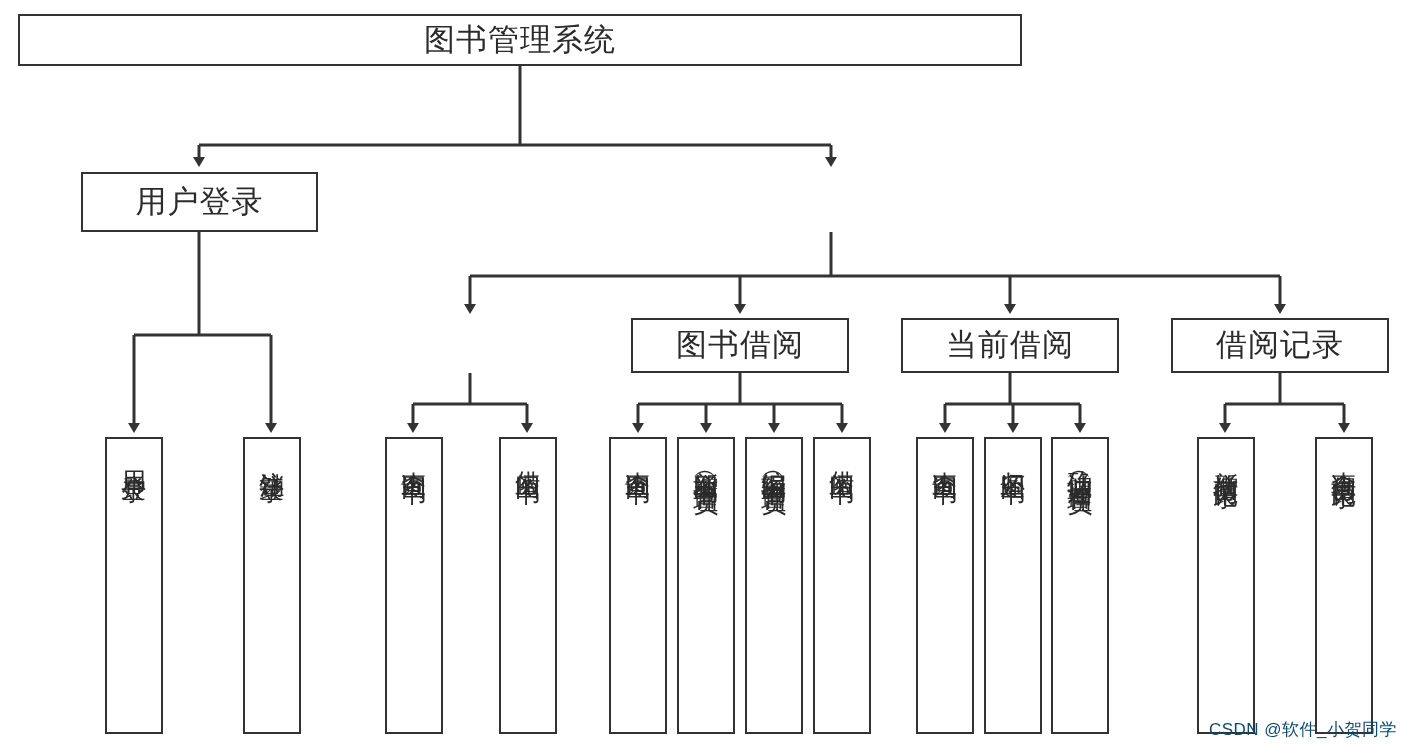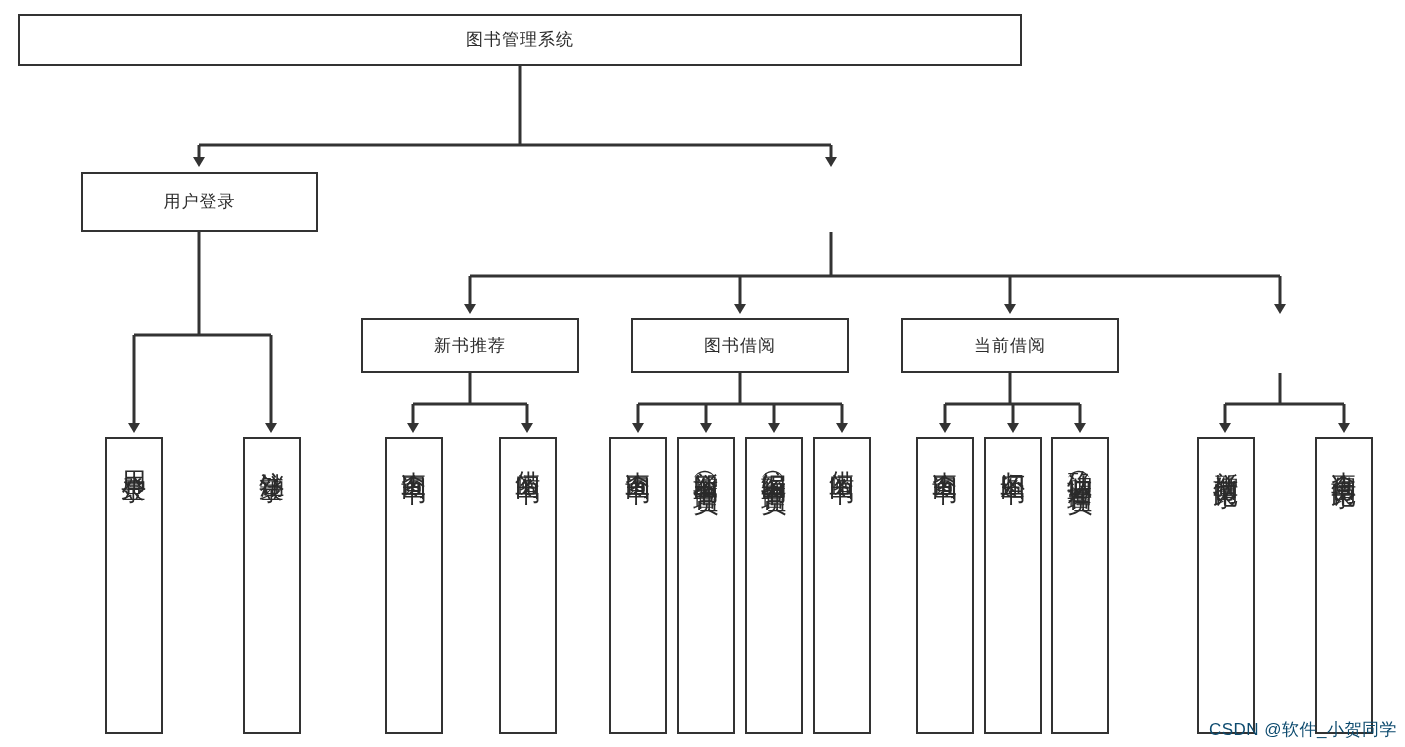--- a/index.html
+++ b/index.html
@@ -32,21 +32,21 @@
     justify-content: center;
     z-index: 2;
   }
   .node-label {
     color: #2b2b2b;
     line-height: 1.05;
     white-space: pre;
     text-align: center;
   }
   .node.horiz .node-label {
-    font-size: 17px;
+    font-size: 31px;
     letter-spacing: 1px;
   }
   .node.vert {
     align-items: flex-start;
     padding-top: 12px;
   }
   .node.vert .node-label {
     writing-mode: vertical-rl;
     text-orientation: upright;
     font-size: 25px;
@@ -121,32 +121,32 @@
 
   <div class="node horiz" style="left:18px; top:14px; width:1004px; height:52px;">
     <span class="node-label">图书管理系统</span>
   </div>
 
   <div class="node horiz" style="left:81px; top:172px; width:237px; height:60px;">
     <span class="node-label">用户登录</span>
   </div>
 
 
-  <div class="node horiz" style="left:361px; top:318px; width:218px; height:55px;">
-    <span class="node-label">新书推荐</span>
-  </div>
 
   <div class="node horiz" style="left:901px; top:318px; width:218px; height:55px;">
     <span class="node-label">当前借阅</span>
   </div>
 
   <div class="node horiz" style="left:631px; top:318px; width:218px; height:55px;">
     <span class="node-label">图书借阅</span>
   </div>
 
+  <div class="node horiz" style="left:1171px; top:318px; width:218px; height:55px;">
+    <span class="node-label">借阅记录</span>
+  </div>
 
   <div class="node vert" style="left:105px; top:437px; width:58px; height:297px;">
     <span class="node-label">用户登录</span>
   </div>
 
   <div class="node vert" style="left:243px; top:437px; width:58px; height:297px;">
     <span class="node-label">注销登录</span>
   </div>
 
   <div class="node vert" style="left:385px; top:437px; width:58px; height:297px;">

